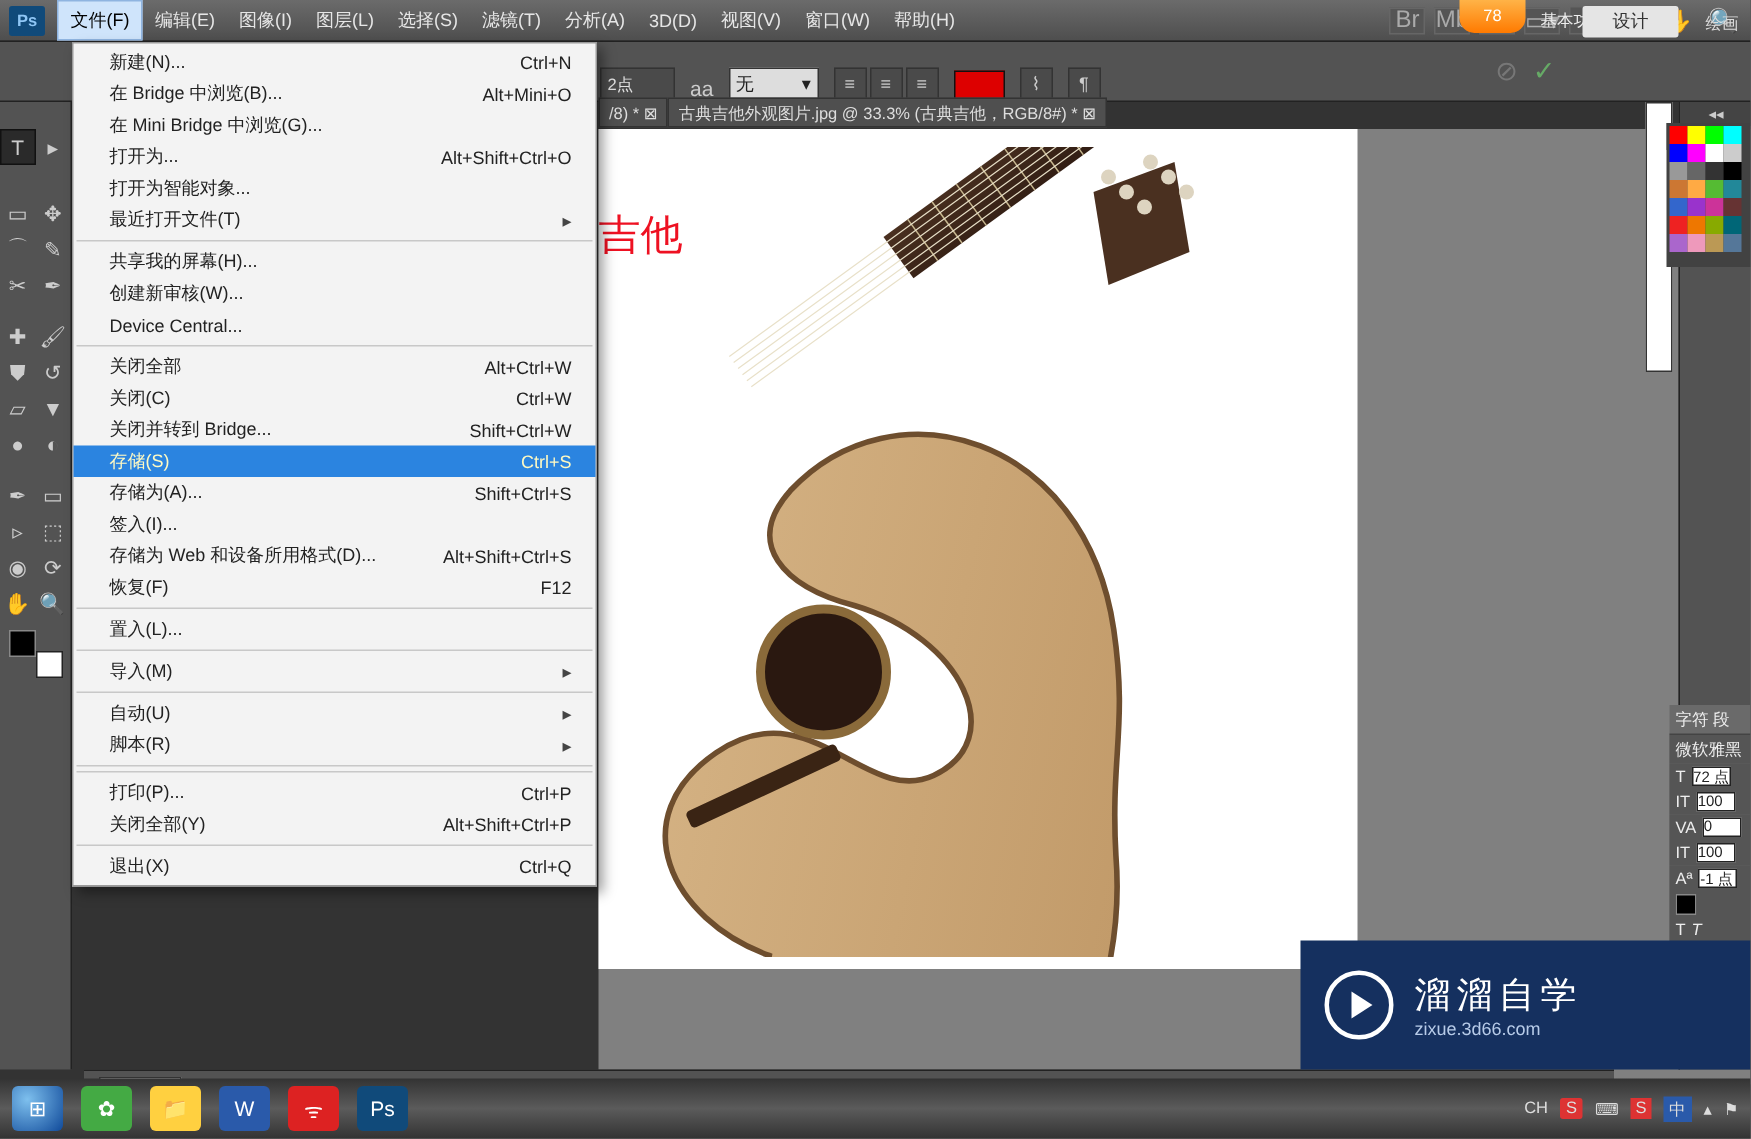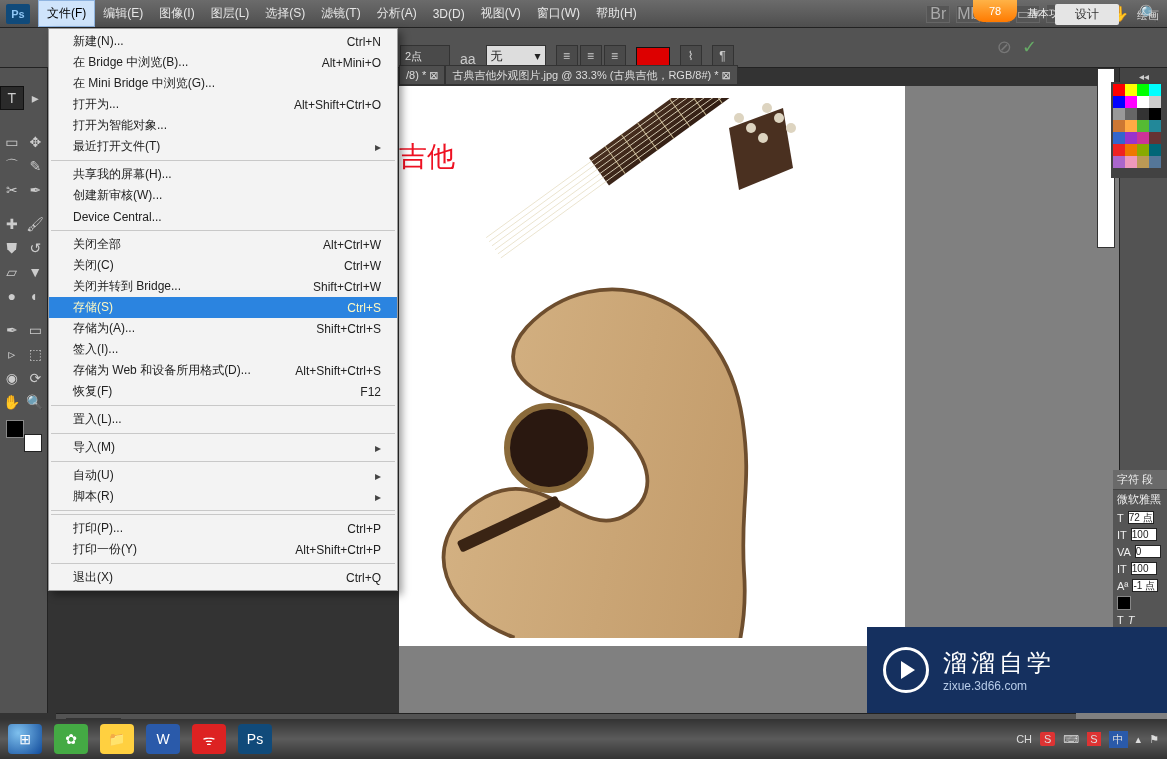--- a/index.html
+++ b/index.html
@@ -322,21 +322,21 @@
     <div class="dd-item hasub">
       <span>脚本(R)</span>
     </div>
     <div class="dd-sep"></div>
     <div class="dd-sep"></div>
     <div class="dd-item">
       <span>打印(P)...</span>
       <span>Ctrl+P</span>
     </div>
     <div class="dd-item">
-      <span>打印一份(Y)</span>
+      <span>关闭全部(Y)</span>
       <span>Alt+Shift+Ctrl+P</span>
     </div>
     <div class="dd-sep"></div>
     <div class="dd-item">
       <span>退出(X)</span>
       <span>Ctrl+Q</span>
     </div>
   </div>
 
 <div class="right-dock">

